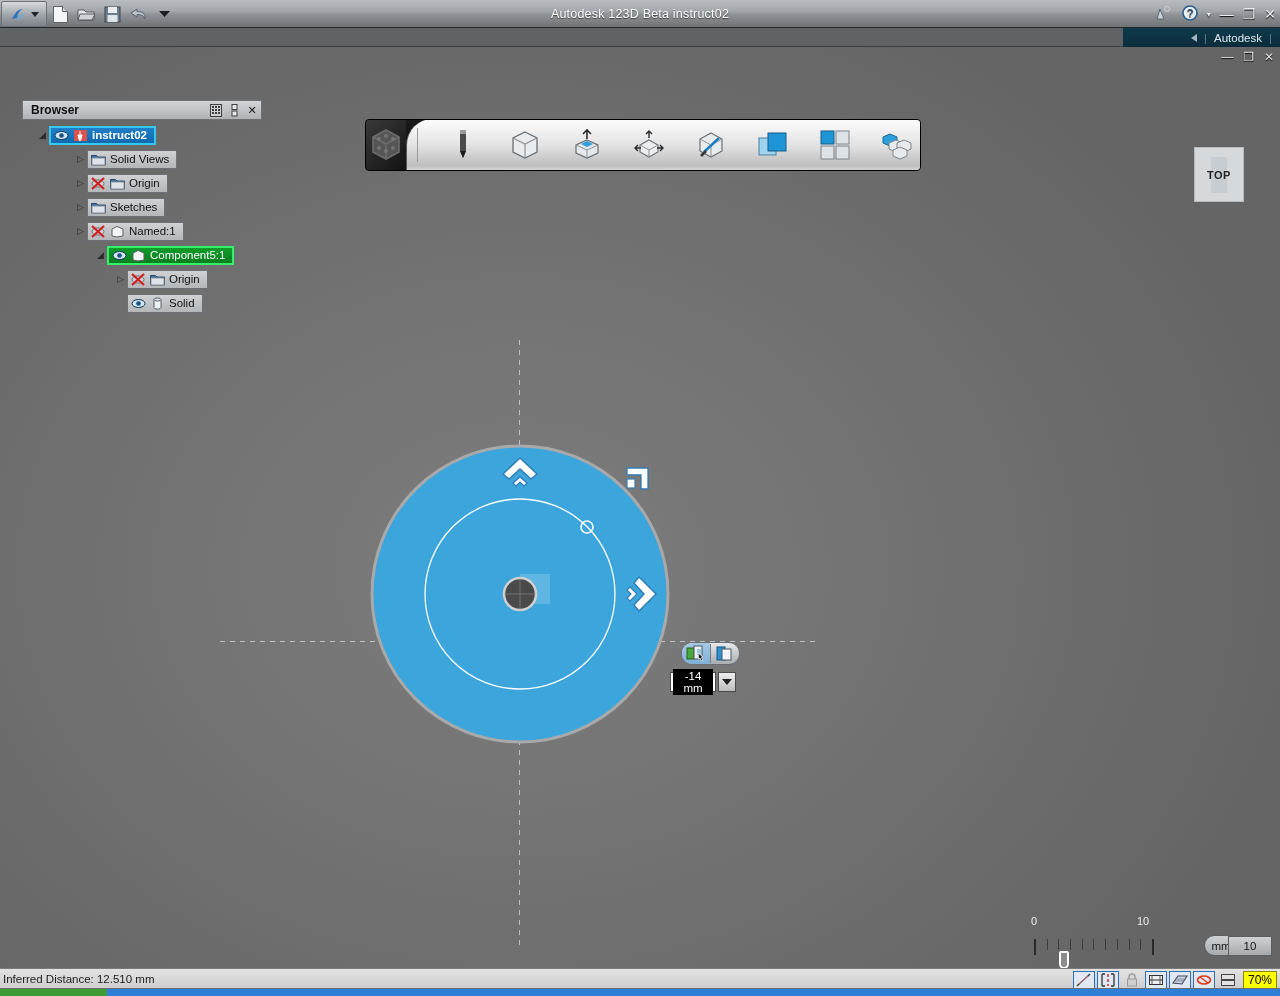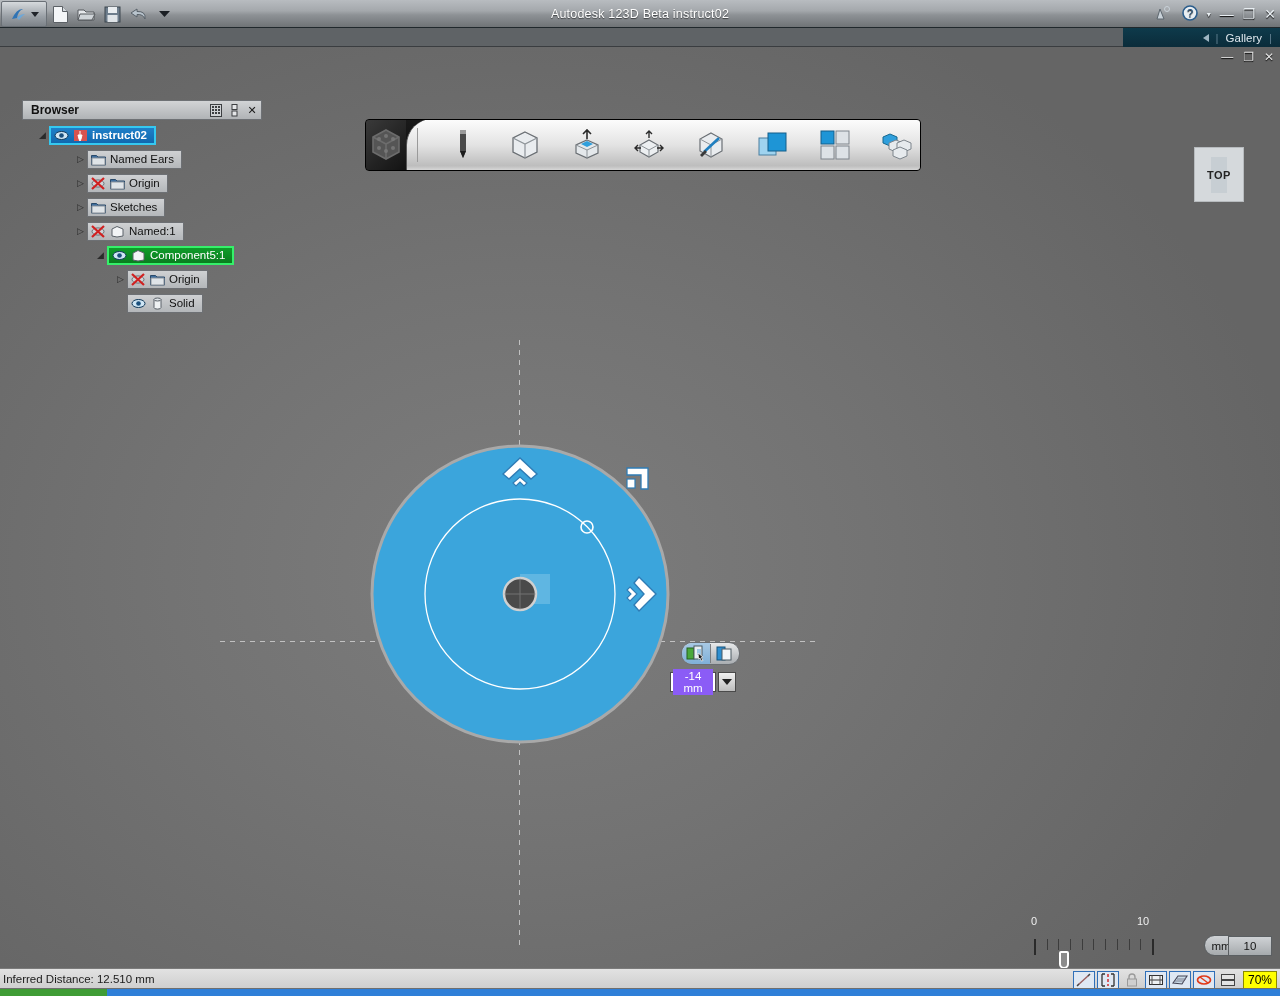--- a/index.html
+++ b/index.html
@@ -103,21 +103,21 @@
   .toolmini{ position:absolute; left:681px; top:595px; width:59px; height:23px;
     background:linear-gradient(to bottom,#e7e9ea,#a9adb1); border:1px solid #6b6f73;
     border-radius:11px; display:flex; align-items:center; }
   .tm-btn{ width:28px; height:21px; display:flex; align-items:center; justify-content:center;
     border-radius:10px 0 0 10px; }
   .tm-btn.active{ background:linear-gradient(to bottom,#a8c9e4,#7fb0d8); }
   .tm-div{ width:1px; height:19px; background:#7a7e82; }
   .valuefield{ position:absolute; left:670px; top:625px; width:46px; height:20px;
     background:#fff; border:1px solid #4a4a4a; display:flex; align-items:center;
     padding:0 2px; }
-  .value-sel{ background:#8b5cf6; color:#fff; font-size:11.5px; padding:1px 3px;
+  .value-sel{ background:#000000; color:#fff; font-size:11.5px; padding:1px 3px;
     width:100%; text-align:center; }
   .valuedrop{ position:absolute; left:718px; top:625px; width:18px; height:20px;
     background:linear-gradient(to bottom,#f0f0f0,#bcbcbc); border:1px solid #4a4a4a;
     display:flex; align-items:center; justify-content:center; }
   .vd-caret{ width:0;height:0;border-left:5px solid transparent;border-right:5px solid transparent;
     border-top:6px solid #202020; }
 
   
   .navbar{ position:absolute; left:539px; top:931px; width:279px; height:37px;
     background:linear-gradient(to bottom,#7c8084,#5e6266); border:1px solid #474b4e;
@@ -227,21 +227,21 @@
       <span class="wc">—</span>
       <span class="wc">❐</span>
       <span class="wc">✕</span>
     </div>
   </div>
 
   <div class="gallery-strip">
     <div class="gallery-tab">
       <span class="gal-arrow"></span>
       <span class="gal-sep">|</span>
-      <span>Gallery</span>
+      <span>Autodesk</span>
       <span class="gal-sep">|</span>
     </div>
   </div>
 
   <div class="canvas">
     <div class="axis-v"></div>
     <div class="axis-h"></div>
 
     <svg class="sketch" viewBox="0 0 1280 921">
 
@@ -316,21 +316,21 @@
           </span>
         </div>
 
         <div class="node" style="padding-left:52px;">
           <span class="expander">▷</span>
           <span class="chip">
             <svg class="ico" viewBox="0 0 15 13">
                 <path d="M0.5 2.5h5l1.5 1.5h7.5v8H0.5z" fill="#3f6f9f" stroke="#2a4a6a"></path>
                 <path d="M1 5h13v7H1z" fill="#dfe4e8" stroke="#8a9199"></path>
               </svg>
-            <span>Named Ears</span>
+            <span>Solid Views</span>
           </span>
         </div>
 
         <div class="node" style="padding-left:52px;">
           <span class="expander">▷</span>
           <span class="chip">
             <svg class="ico" viewBox="0 0 15 13">
                 <ellipse cx="7" cy="6.5" rx="6" ry="3.6" fill="#cfd4d8" stroke="#6a7178"></ellipse>
                 <path d="M1 1 L13 12 M13 1 L1 12" stroke="#d02020" stroke-width="2.2"></path>
               </svg>

